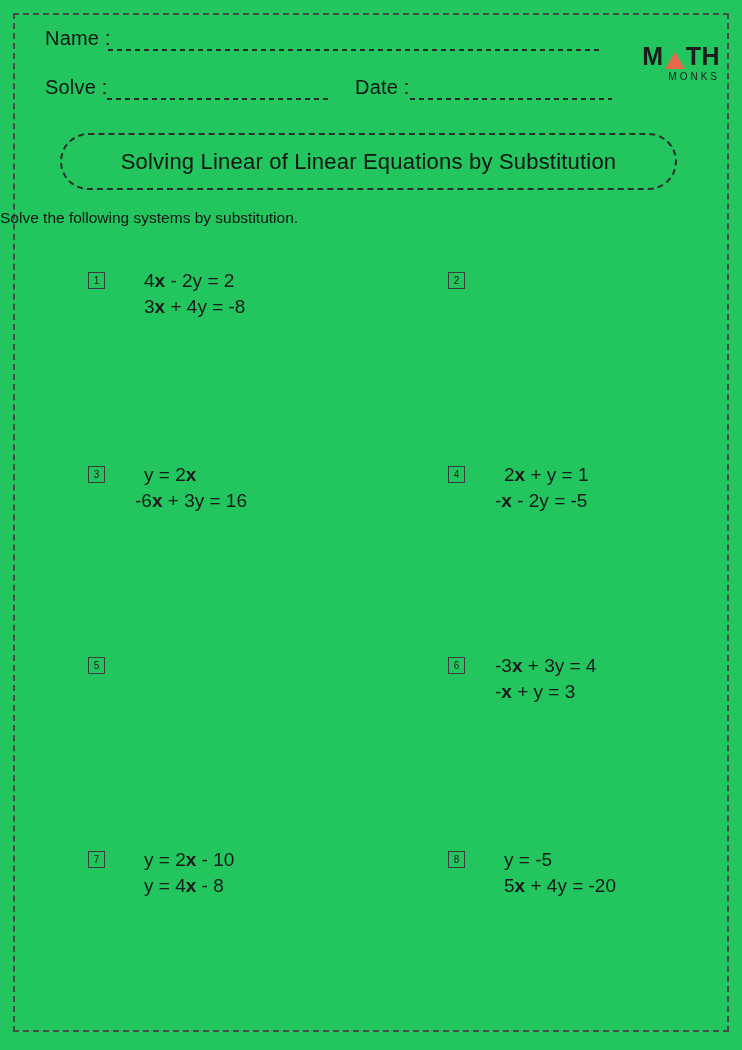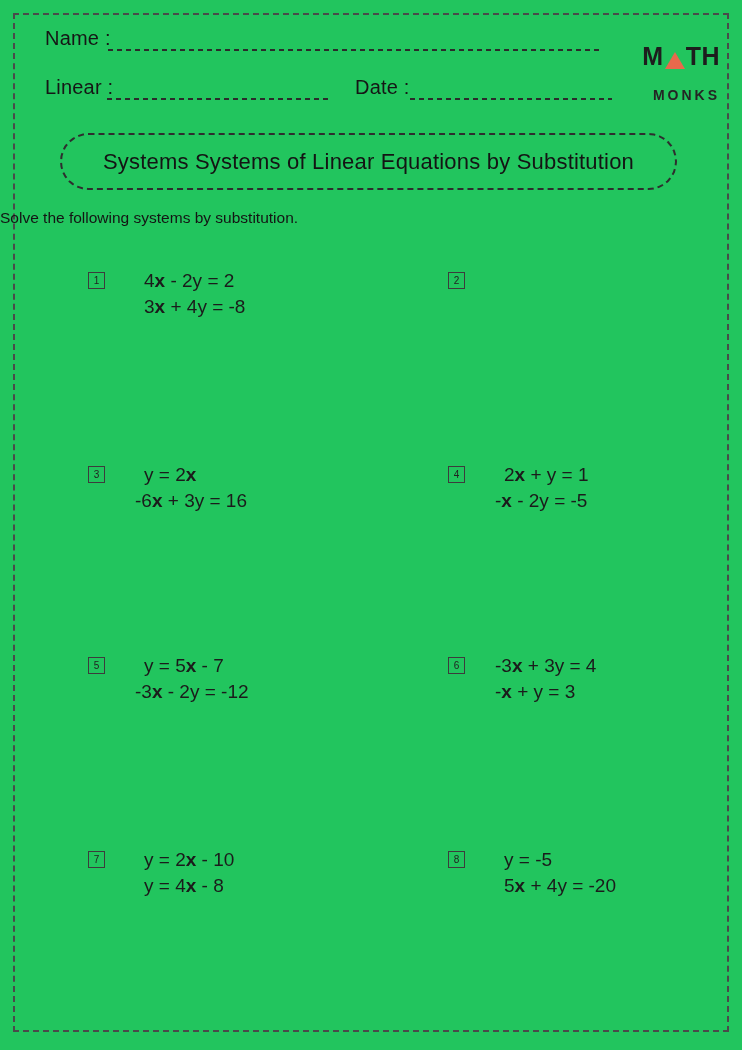--- a/index.html
+++ b/index.html
@@ -41,22 +41,22 @@
   .logo-main { display:flex; align-items:flex-end; justify-content:flex-end; }
   .logo-word { font-size:25px; font-weight:700; letter-spacing:0.5px; color:#1d1d1d; line-height:1; }
   .logo-tri {
     width:0; height:0; display:inline-block;
     border-left:10px solid transparent;
     border-right:10px solid transparent;
     border-bottom:17px solid #E8694C;
     margin:0 1px 0 1px;
   }
   .logo-sub {
-    font-size:14px; font-weight:700; letter-spacing:3px;
-    color:#242424; margin-top:18px;
+    font-size:10px; font-weight:400; letter-spacing:3px;
+    color:#242424; margin-top:2px;
   }
 
   
   .title-oval {
     position:absolute; left:60px; top:133px; width:617px; height:57px;
     border:2px dashed #2e2e2e; border-radius:29px;
     display:flex; align-items:center; justify-content:center;
   }
   .title-text { font-size:22px; color:#141414; letter-spacing:0.2px; white-space:nowrap; }
 
@@ -93,37 +93,37 @@
 </style>
 </head>
 <body>
 
 <div class="page">
   <div class="page-border"></div>
 
   <div class="field-label name-label">Name :</div>
   <div class="fill-line name-line"></div>
 
-  <div class="field-label score-label">Linear :</div>
+  <div class="field-label score-label">Solve :</div>
   <div class="fill-line score-line"></div>
 
   <div class="field-label date-label">Date :</div>
   <div class="fill-line date-line"></div>
 
   <div class="logo">
     <div class="logo-main">
       <span class="logo-word">M</span>
       <span class="logo-tri" style="border-bottom-color: rgb(232, 105, 76);"></span>
       <span class="logo-word">TH</span>
     </div>
     <div class="logo-sub">MONKS</div>
   </div>
 
   <div class="title-oval">
-    <span class="title-text">Systems Systems of Linear Equations by Substitution</span>
+    <span class="title-text">Solving Linear of Linear Equations by Substitution</span>
   </div>
 
   <div class="instruction">Solve the following systems by substitution.</div>
 
   <div class="problem pos-r1l">
     <span class="badge">1</span>
     <div class="eqs">
       <div class="eq-line">4<span class="vx">x</span> - 2y = 2</div>
       <div class="eq-line">3<span class="vx">x</span> + 4y = -8</div>
     </div>
@@ -144,24 +144,20 @@
   <div class="problem pos-r2r">
     <span class="badge">4</span>
     <div class="eqs">
       <div class="eq-line">2<span class="vx">x</span> + y = 1</div>
       <div class="eq-line hang">-<span class="vx">x</span> - 2y = -5</div>
     </div>
   </div>
 
   <div class="problem pos-r3l">
     <span class="badge">5</span>
-    <div class="eqs">
-      <div class="eq-line">y = 5<span class="vx">x</span> - 7</div>
-      <div class="eq-line hang">-3<span class="vx">x</span> - 2y = -12</div>
-    </div>
   </div>
 
   <div class="problem pos-r3r">
     <span class="badge">6</span>
     <div class="eqs">
       <div class="eq-line hang">-3<span class="vx">x</span> + 3y = 4</div>
       <div class="eq-line hang">-<span class="vx">x</span> + y = 3</div>
     </div>
   </div>
 

